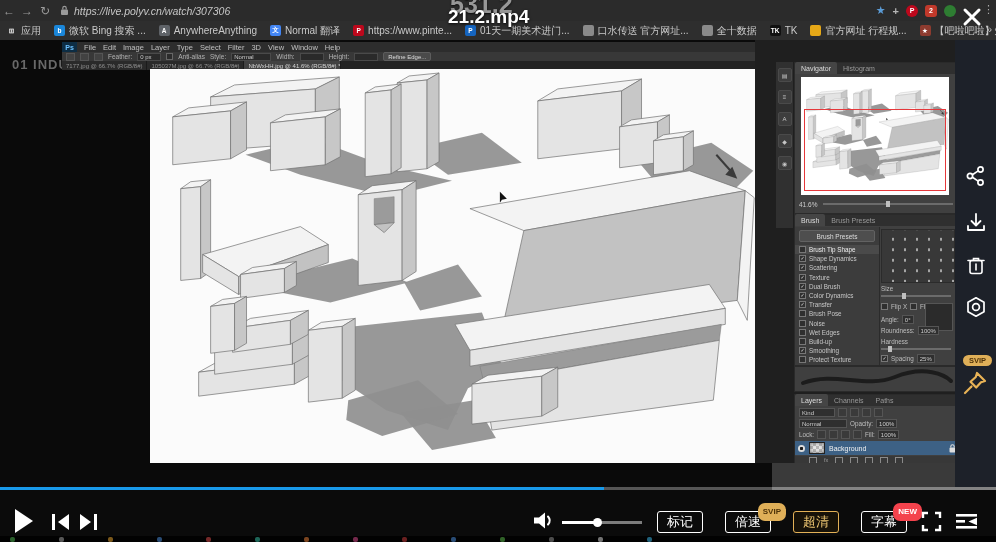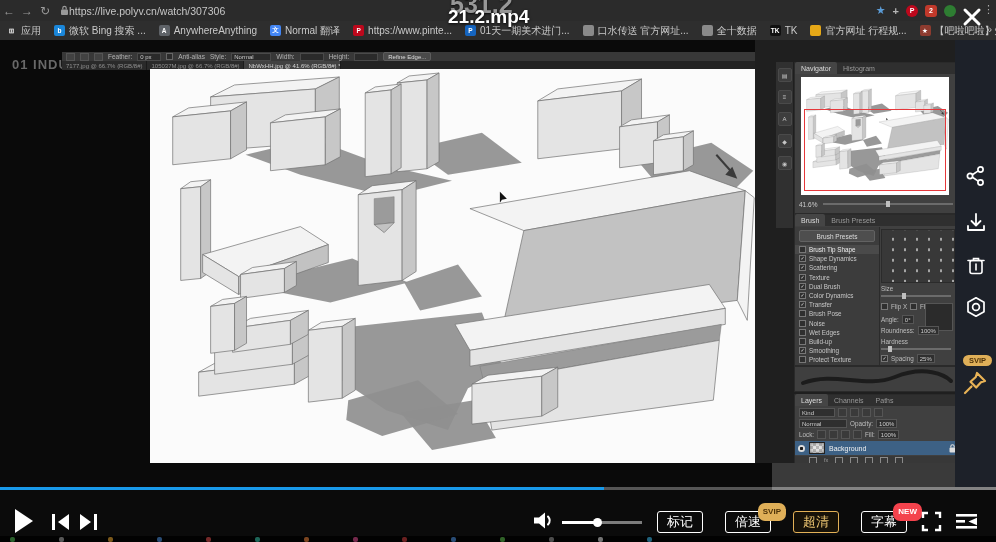--- a/index.html
+++ b/index.html
@@ -3,21 +3,21 @@
 <meta charset="utf-8">
 <style>
   html,body{margin:0;padding:0;background:#000;}
   #app{position:relative;width:996px;height:542px;overflow:hidden;background:#000;
        font-family:"Liberation Sans","DejaVu Sans",sans-serif;-webkit-font-smoothing:antialiased;}
   .abs{position:absolute;}
   
   #browser-bar{left:0;top:0;width:996px;height:21px;background:#2b2b2b;border-bottom:1px solid #232323;
     display:flex;align-items:center;color:#b9b9b9;}
   .navbtn{width:18px;text-align:center;font-size:12px;color:#9a9a9a;}
-  #url-text{font-size:10.5px;color:#c6c6c6;white-space:nowrap;}
+  #url-text{font-size:10.5px;color:#c6c6c6;margin-left:5px;white-space:nowrap;font-style:italic;}
   #browser-right{position:absolute;right:40px;top:2px;display:flex;align-items:center;gap:7px;height:17px;}
   .extico{width:12px;height:12px;border-radius:3px;display:flex;align-items:center;justify-content:center;
     font-size:7px;color:#fff;font-weight:bold;}
   .extico.round{border-radius:50%;}
   #star-icon{color:#5b9bd5;font-size:11px;}
   #crosshair-icon{color:#b5b5b5;font-size:11px;font-weight:bold;}
   #menu-dots{position:absolute;right:2px;top:3px;color:#aaa;font-size:11px;}
   #bookmarks-bar{left:0;top:21px;width:996px;height:19px;background:#2e2e2e;display:flex;align-items:center;
     gap:13px;padding-left:6px;overflow:hidden;white-space:nowrap;}
   .bm{display:flex;align-items:center;gap:4px;font-size:10px;color:#c9c9c9;flex:0 0 auto;}
@@ -312,20 +312,47 @@
         <span class="bmico" style="background: rgb(141, 59, 47);">★</span>
         <span>【吧啦吧啦】知识...</span>
       </div>
 
     </div>
   <span id="bm-more" class="abs">»</span>
 
   <div id="video-area" class="abs"></div>
   <div id="watermark" class="abs">01 INDUSTRY</div>
 
+  <div id="ps-menubar" class="abs">
+    <span id="ps-logo">Ps</span>
+    <div id="ps-menus">
+
+        <span class="psmenu">File</span>
+
+        <span class="psmenu">Edit</span>
+
+        <span class="psmenu">Image</span>
+
+        <span class="psmenu">Layer</span>
+
+        <span class="psmenu">Type</span>
+
+        <span class="psmenu">Select</span>
+
+        <span class="psmenu">Filter</span>
+
+        <span class="psmenu">3D</span>
+
+        <span class="psmenu">View</span>
+
+        <span class="psmenu">Window</span>
+
+        <span class="psmenu">Help</span>
+      </div>
+  </div>
 
   <div id="ps-optionsbar" class="abs">
     <span class="selico"></span>
     <span class="selico"></span>
     <span class="selico"></span>
     <span>Feather:</span>
     <span class="optbox">0 px</span>
     <span class="optcb"></span>
     <span>Anti-alias</span>
     <span>Style:</span>

